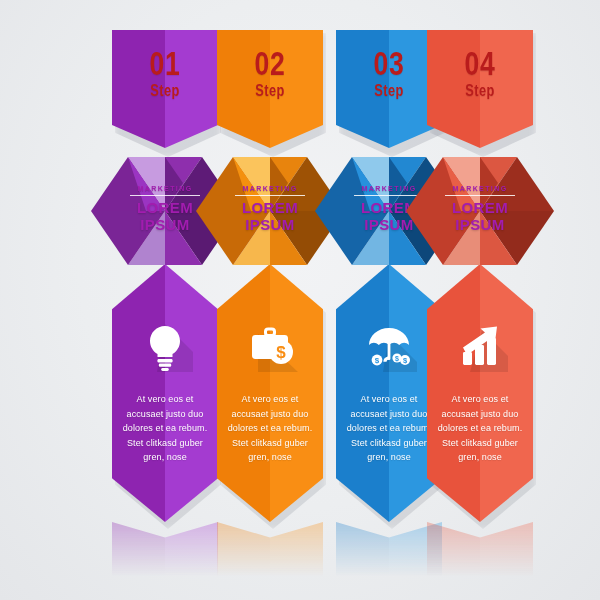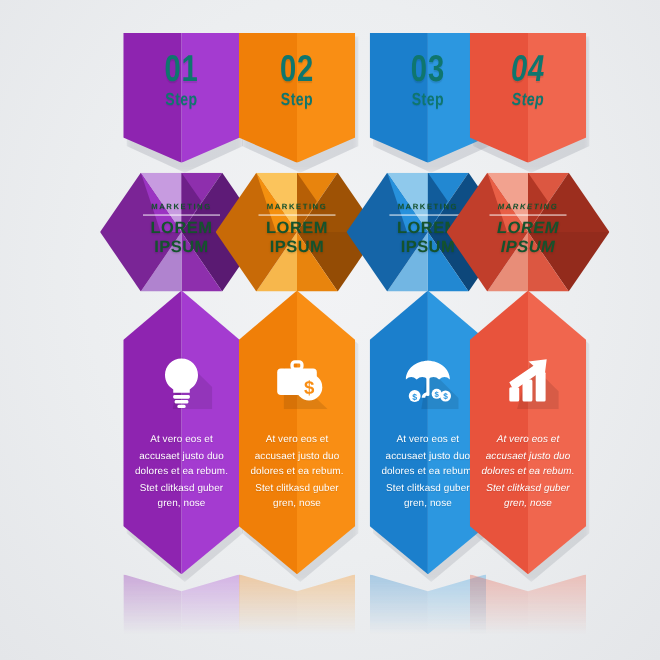--- a/index.html
+++ b/index.html
@@ -23,21 +23,21 @@
   .banner{
     position:absolute;left:0;top:30px;width:106px;height:118px;
     -webkit-clip-path:polygon(0 0,100% 0,100% 80.5%,50% 100%,0 80.5%);
     clip-path:polygon(0 0,100% 0,100% 80.5%,50% 100%,0 80.5%);
   }
   .banner .half-l,.banner .half-r{position:absolute;top:0;height:100%;width:50%;}
   .banner .half-l{left:0;}
   .banner .half-r{left:50%;}
   .banner-txt{
     position:absolute;left:0;right:0;top:16px;text-align:center;
-    color:#0f766e;line-height:1;
+    color:#b91c1c;line-height:1;
     text-shadow:0 1px 1px rgba(0,0,0,.10);
   }
   .num{
     display:block;font-size:34px;font-weight:bold;letter-spacing:1px;
     transform:scaleX(.78);transform-origin:center;
     font-family:"Liberation Sans Narrow","Liberation Sans",sans-serif;
   }
   .steplbl{
     display:block;font-size:16px;font-weight:bold;margin-top:3px;
     transform:scaleX(.80);transform-origin:center;letter-spacing:.5px;
@@ -49,21 +49,21 @@
     background:rgba(120,125,135,.22);
     filter:blur(3px);
     transform:translate(3px,3px);
     z-index:-1;
   }
 
   
   .hexwrap{position:absolute;left:-21px;top:157px;width:148px;height:108px;}
   .hexsvg{display:block;width:148px;height:108px;}
   .hexlabel{
-    position:absolute;left:0;right:0;top:28px;text-align:center;color:#14532d;
+    position:absolute;left:0;right:0;top:28px;text-align:center;color:#a21caf;
     pointer-events:none;
   }
   .mk{
     font-size:7px;font-weight:bold;letter-spacing:1.4px;display:block;
     text-shadow:0 1px 1px rgba(0,0,0,.18);
   }
   .mk-rule{
     width:70px;height:1px;background:rgba(255,255,255,.85);
     margin:3px auto 4px;
   }
@@ -287,21 +287,21 @@
           <polygon points="74,54 74,0 92,26" fill="#115C9B"></polygon>
         </svg>
         <div class="hexlabel">
           <span class="mk">MARKETING</span>
           <div class="mk-rule"></div>
           <span class="lorem">LOREM</span>
           <span class="lorem">IPSUM</span>
         </div>
       </div>
     </div>
-    <div class="column" style="left: 427px; z-index: 5; font-style: italic;">
+    <div class="column" style="left: 427px; z-index: 5;">
       <div class="banner-shadow"></div>
       <div class="banner">
         <div class="half-l" style="background: rgb(232, 83, 60);"></div>
         <div class="half-r" style="background: rgb(240, 102, 78);"></div>
         <div class="banner-txt">
           <span class="num">04</span>
           <span class="steplbl">Step</span>
         </div>
       </div>
       <div class="lower-shadow"></div>

